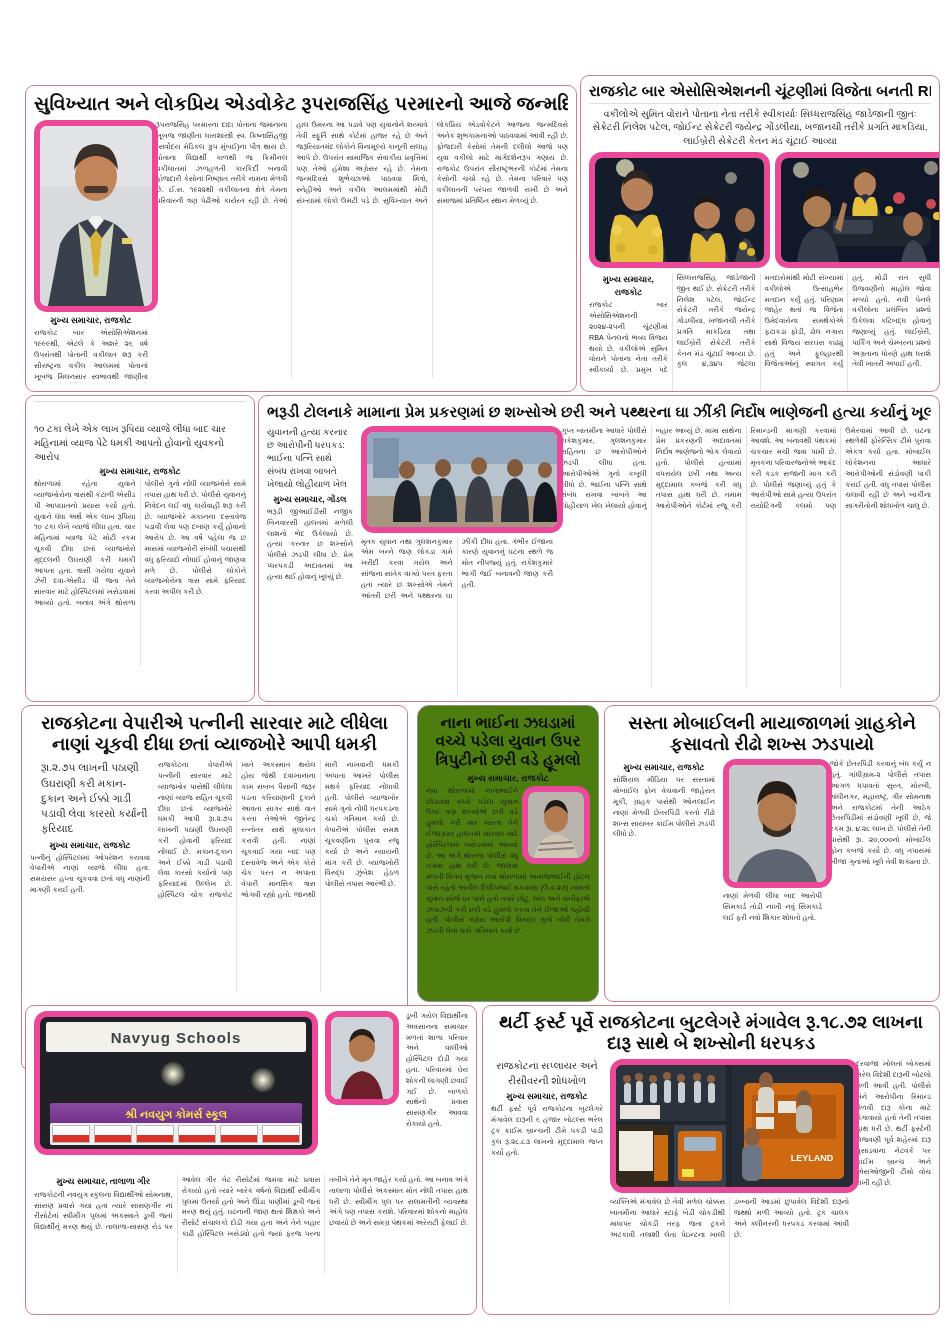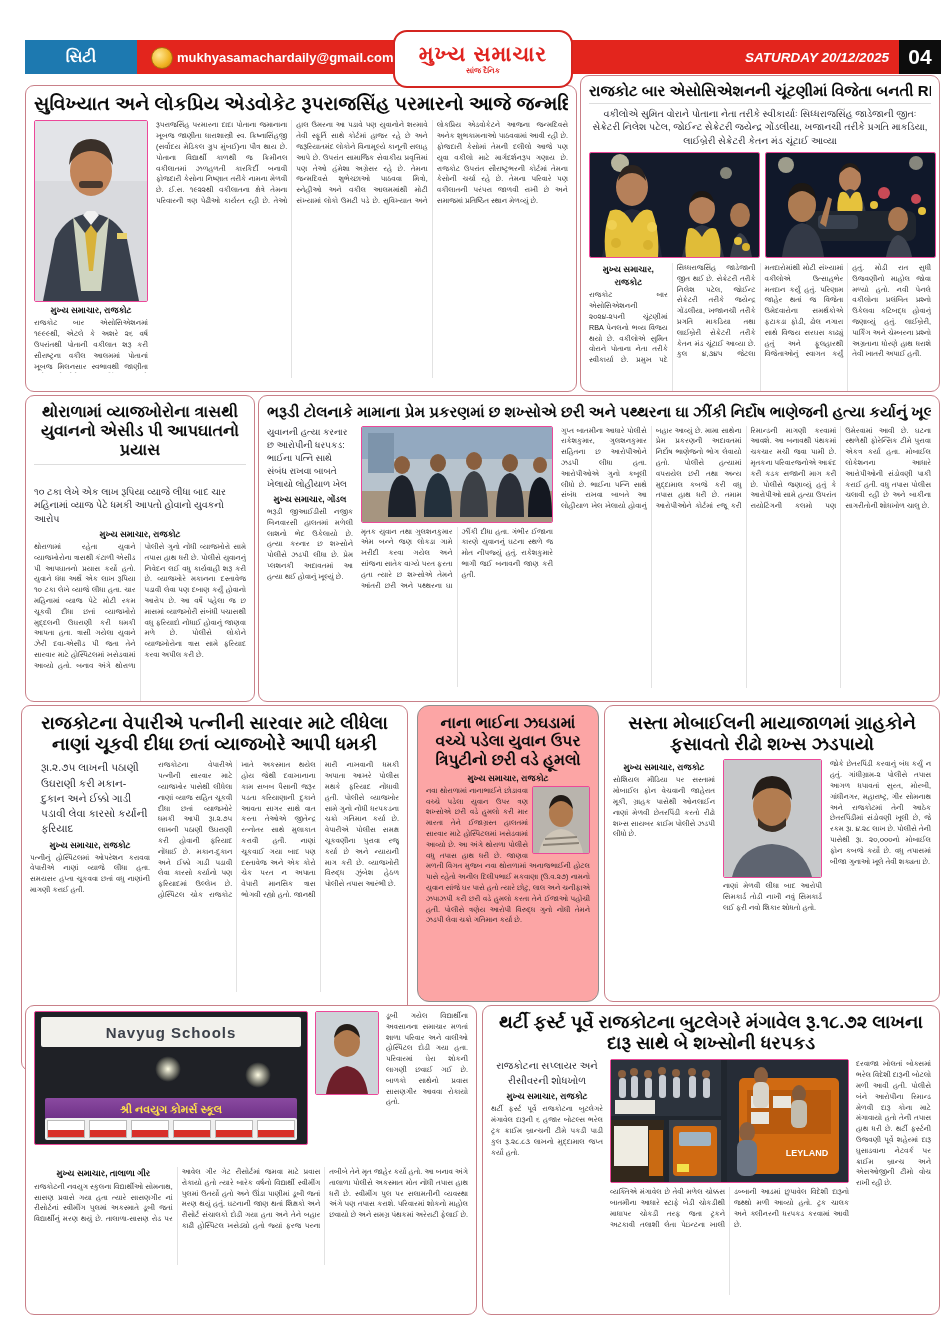--- a/index.html
+++ b/index.html
@@ -26,55 +26,44 @@
        padding:5px 8px;box-sizing:border-box;overflow:hidden;}
   .hl{font-weight:bold;color:#0c0c0c;text-align:center;line-height:1.18;}
   .nowrap{white-space:nowrap;overflow:hidden;}
   .sub{font-weight:normal;color:#24242c;text-align:center;line-height:1.45;}
   .byline{font-weight:bold;font-size:8.5px;text-align:center;color:#111;margin:3px 0 2px;}
   .body{font-size:7.2px;line-height:1.5;text-align:justify;color:#1c1c1c;overflow:hidden;}
   .cols2{columns:2;column-gap:9px;column-rule:1px solid #e2e2e2;}
   .cols3{columns:3;column-gap:9px;column-rule:1px solid #e2e2e2;}
   .cols4{columns:4;column-gap:9px;column-rule:1px solid #e2e2e2;}
   .r{display:flex;}
-  .ph{position:relative;overflow:hidden;border-radius:2px;border:1px solid #ec4899;flex:none;}
+  .ph{position:relative;overflow:hidden;border-radius:13px;border:6px solid #ec4899;flex:none;}
   .a1{left:25px;top:85px;width:552px;height:307px;}
   .a2{left:580px;top:75px;width:360px;height:317px;}
   .a3{left:25px;top:395px;width:230px;height:307px;}
   .a4{left:258px;top:395px;width:682px;height:307px;}
   .a5{left:21px;top:705px;width:387px;height:366px;}
-  .a6{left:417px;top:705px;width:182px;height:297px;background:#fca5a5;border-color:#8f8f8f;border-radius:12px;}
+  .a6{left:417px;top:705px;width:182px;height:297px;background:#4d7c0f;border-color:#8f8f8f;border-radius:12px;}
   .a7{left:604px;top:705px;width:336px;height:297px;}
   .a8{left:25px;top:1005px;width:452px;height:310px;}
   .a9{left:482px;top:1005px;width:458px;height:310px;}
   
   .sch-sign{position:absolute;left:6px;top:5px;right:6px;height:30px;background:#f2f1ec;border-radius:2px;
             display:flex;align-items:center;justify-content:center;color:#3c414a;font-weight:bold;font-size:15px;letter-spacing:1px;}
   .sch-banner{position:absolute;left:10px;top:86px;right:10px;height:22px;background:linear-gradient(#8a4aa0,#6d2f86);
               display:flex;align-items:center;justify-content:center;color:#ffe14a;font-weight:bold;font-size:11px;border-radius:2px;}
   .sch-strip{position:absolute;left:10px;bottom:4px;right:10px;height:18px;background:#efefef;border-radius:2px;display:flex;gap:4px;padding:2px;}
   .sch-strip i{flex:1;background:linear-gradient(#fff 55%,#d8302a 55%);border:0.5px solid #bbb;}
   .lamp{position:absolute;width:26px;height:26px;border-radius:50%;background:radial-gradient(circle,#fffde4 0%,rgba(255,253,210,0.25) 55%,transparent 70%);}
 </style>
 </head>
 <body>
 
 <div class="page">
 
-  <div class="hdr">
-    <div class="hdr-blue">સિટી</div>
-    <span class="brand-ico"></span>
-    <div class="hdr-email">mukhyasamachardaily@gmail.com</div>
-    <div class="masthead">
-      <div class="mtitle">મુખ્ય સમાચાર</div>
-      <div class="mtag">સાંજ દૈનિક</div>
-    </div>
-    <div class="hdr-date">SATURDAY 20/12/2025</div>
-    <div class="hdr-page">04</div>
-  </div>
 
   <div class="art a1">
     <div class="hl nowrap" style="font-size:19px;margin:2px 0 5px;">સુવિખ્યાત અને લોકપ્રિય એડવોકેટ રૂપરાજસિંહ પરમારનો આજે જન્મદિવસ</div>
     <div class="r" style="gap:8px;">
       <div style="width:114px;flex:none;">
         <div class="ph" style="width:112px;height:180px;">
           <svg width="112" height="180" viewBox="0 0 112 180">
             <rect width="112" height="180" fill="#d9dade"></rect>
             <rect width="112" height="60" fill="#e3e4e8"></rect>
             <ellipse cx="56" cy="50" rx="21" ry="25" fill="#c2855a"></ellipse>
@@ -145,33 +134,32 @@
         </svg>
       </div>
     </div>
     <div class="body cols4" style="height:152px;margin-top:5px;">
       <div class="byline" style="margin-top:0;">મુખ્ય સમાચાર, રાજકોટ</div>
       <span>રાજકોટ બાર એસોસિએશનની ૨૦૨૪-૨૫ની ચૂંટણીમાં RBA પેનલનો ભવ્ય વિજય થયો છે. વકીલોએ સુમિત વોરાને પોતાના નેતા તરીકે સ્વીકાર્યા છે. પ્રમુખ પદે સિધ્ધરાજસિંહ જાડેજાની જીત થઈ છે. સેક્રેટરી તરીકે નિલેશ પટેલ, જોઈન્ટ સેક્રેટરી તરીકે જયેન્દ્ર ગોંડલીયા, ખજાનચી તરીકે પ્રગતિ માકડિયા તથા લાઈબ્રેરી સેક્રેટરી તરીકે કેતન મંડ ચૂંટાઈ આવ્યા છે. કુલ ૪,૩૪૫ જેટલા મતદારોમાંથી મોટી સંખ્યામાં વકીલોએ ઉત્સાહભેર મતદાન કર્યું હતું. પરિણામ જાહેર થતાં જ વિજેતા ઉમેદવારોના સમર્થકોએ ફટાકડા ફોડી, ઢોલ નગારા સાથે વિજય સરઘસ કાઢ્યું હતું અને ફૂલહારથી વિજેતાઓનું સ્વાગત કર્યું હતું. મોડી રાત સુધી ઉજવણીનો માહોલ જોવા મળ્યો હતો. નવી પેનલે વકીલોના પ્રલંબિત પ્રશ્નો ઉકેલવા કટિબદ્ધ હોવાનું જણાવ્યું હતું. લાઈબ્રેરી, પાર્કિંગ અને ચેમ્બરના પ્રશ્નો અગ્રતાના ધોરણે હાથ ધરાશે તેવી ખાતરી અપાઈ હતી.</span>
     </div>
   </div>
 
   <div class="art a3">
-    <div class="hl" style="font-size:16px;margin:2px 0 4px;">થોરાળામાં વ્યાજખોરોના ત્રાસથી યુવાનનો એસીડ પી આપઘાતનો પ્રયાસ</div>
     <div class="sub" style="font-size:9.5px;text-align:left;border-top:1px solid #ddd;padding-top:20px;">૧૦ ટકા લેખે એક લાખ રૂપિયા વ્યાજે લીધા બાદ ચાર મહિનામાં વ્યાજ પેટે ધમકી આપતો હોવાનો યુવકનો આરોપ</div>
     <div class="byline">મુખ્ય સમાચાર, રાજકોટ</div>
     <div class="body cols2" style="height:188px;">થોરાળામાં રહેતા યુવાને વ્યાજખોરોના ત્રાસથી કંટાળી એસીડ પી આપઘાતનો પ્રયાસ કર્યો હતો. યુવાને ધંધા અર્થે એક લાખ રૂપિયા ૧૦ ટકા લેખે વ્યાજે લીધા હતા. ચાર મહિનામાં વ્યાજ પેટે મોટી રકમ ચૂકવી દીધા છતાં વ્યાજખોરો મુદ્દલની ઉઘરાણી કરી ધમકી આપતા હતા. ત્રાસી ગયેલા યુવાને ઝેરી દવા-એસીડ પી જતા તેને સારવાર માટે હોસ્પિટલમાં ખસેડવામાં આવ્યો હતો. બનાવ અંગે થોરાળા પોલીસે ગુનો નોંધી વ્યાજખોરો સામે તપાસ હાથ ધરી છે. પોલીસે યુવાનનું નિવેદન લઈ વધુ કાર્યવાહી શરૂ કરી છે. વ્યાજખોરે મકાનના દસ્તાવેજ પડાવી લેવા પણ દબાણ કર્યું હોવાનો આરોપ છે. આ વર્ષે પહેલા જ છ માસમાં વ્યાજખોરી સંબંધી પચાસથી વધુ ફરિયાદો નોંધાઈ હોવાનું જાણવા મળે છે. પોલીસે લોકોને વ્યાજખોરોના ત્રાસ સામે ફરિયાદ કરવા અપીલ કરી છે.</div>
   </div>
 
   <div class="art a4">
     <div class="hl nowrap" style="font-size:15px;margin:2px 0 5px;">ભરૂડી ટોલનાકે મામાના પ્રેમ પ્રકરણમાં છ શખ્સોએ છરી અને પથ્થરના ઘા ઝીંકી નિર્દોષ ભાણેજની હત્યા કર્યાનું ખૂલ્યું</div>
     <div class="r" style="gap:8px;">
       <div style="width:86px;flex:none;">
         <div class="sub" style="font-size:9px;text-align:left;">યુવાનની હત્યા કરનાર છ આરોપીની ધરપકડ: ભાઈના પત્નિ સાથે સંબંધ રાખવા બાબતે ખેલાયો લોહીયાળ ખેલ</div>
         <div class="byline">મુખ્ય સમાચાર, ગોંડલ</div>
-        <div class="body" style="height:120px;">ભરૂડી જીઆઈડીસી નજીક બિનવારસી હાલતમાં મળેલી લાશનો ભેદ ઉકેલાયો છે. હત્યા કરનાર છ શખ્સોને પોલીસે ઝડપી લીધા છે. પ્રેમ પ્લશનકી અદાવતમાં આ હત્યા થઈ હોવાનું ખૂલ્યું છે.</div>
+        <div class="body" style="height:120px;">ભરૂડી જીઆઈડીસી નજીક બિનવારસી હાલતમાં મળેલી લાશનો ભેદ ઉકેલાયો છે. હત્યા કરનાર છ શખ્સોને પોલીસે ઝડપી લીધા છે. પ્રેમ પ્ધરપકડી અદાવતમાં આ હત્યા થઈ હોવાનું ખૂલ્યું છે.</div>
       </div>
       <div style="width:192px;flex:none;">
         <div class="ph" style="width:190px;height:95px;">
           <svg width="190" height="95" viewBox="0 0 190 95">
             <rect width="190" height="95" fill="#b7c3cd"></rect>
             <rect width="190" height="32" fill="#93a9c0"></rect>
             <rect y="64" width="190" height="31" fill="#a69580"></rect>
             <rect x="6" y="6" width="26" height="40" fill="#7d94ab"></rect>
             <g>
               <ellipse cx="40" cy="38" rx="8" ry="9" fill="#8a5f3f"></ellipse>

